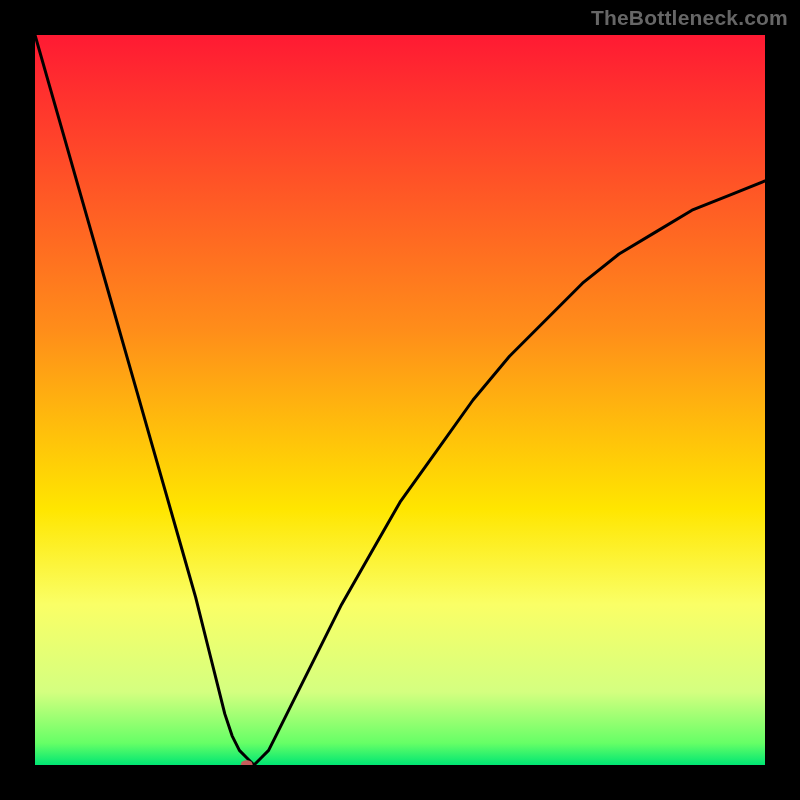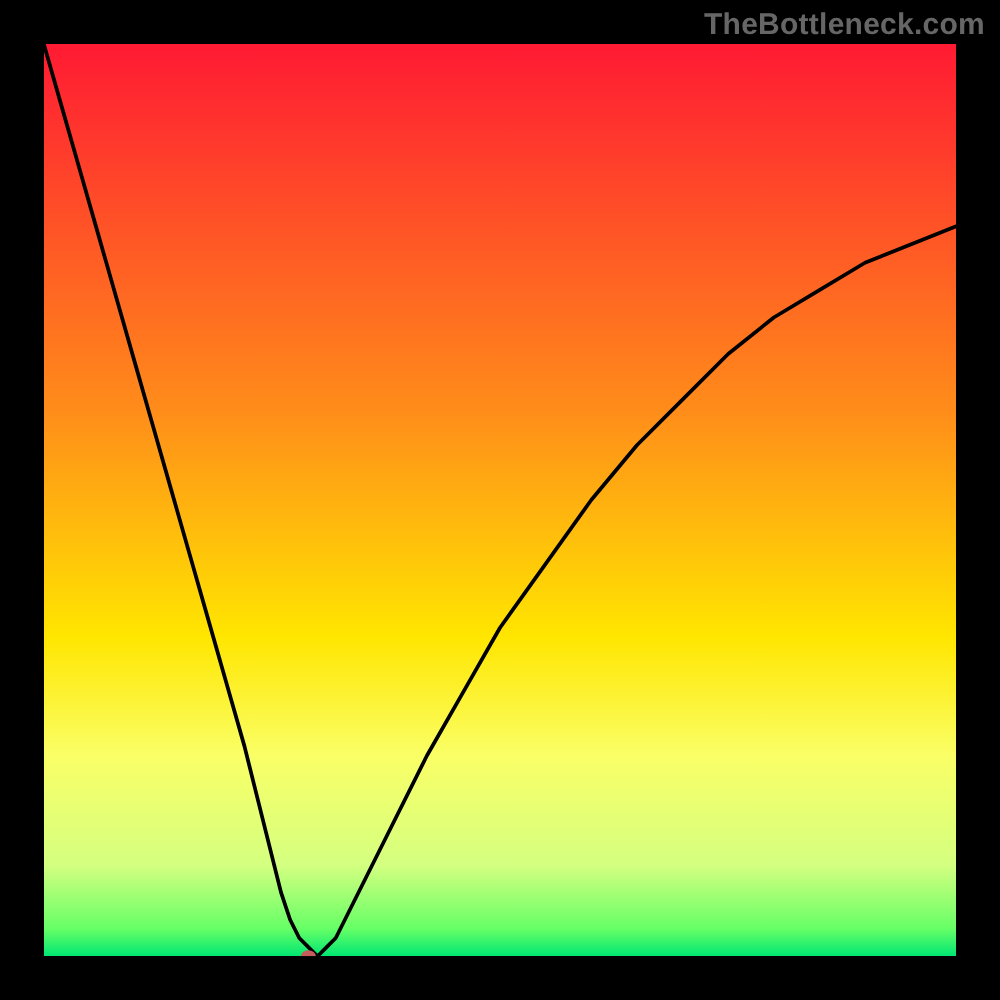--- a/index.html
+++ b/index.html
@@ -13,21 +13,21 @@
   .outer {
     position: relative;
     width: 800px;
     height: 800px;
     background: #000;
   }
   .watermark {
     position: absolute;
     top: 6px;
     right: 12px;
-    font-size: 24px;
+    font-size: 21px;
     font-weight: 600;
     color: #666;
     letter-spacing: 0.2px;
     z-index: 50;
   }
   .plot {
     position: absolute;
     left: 35px;
     top: 35px;
     width: 730px;

